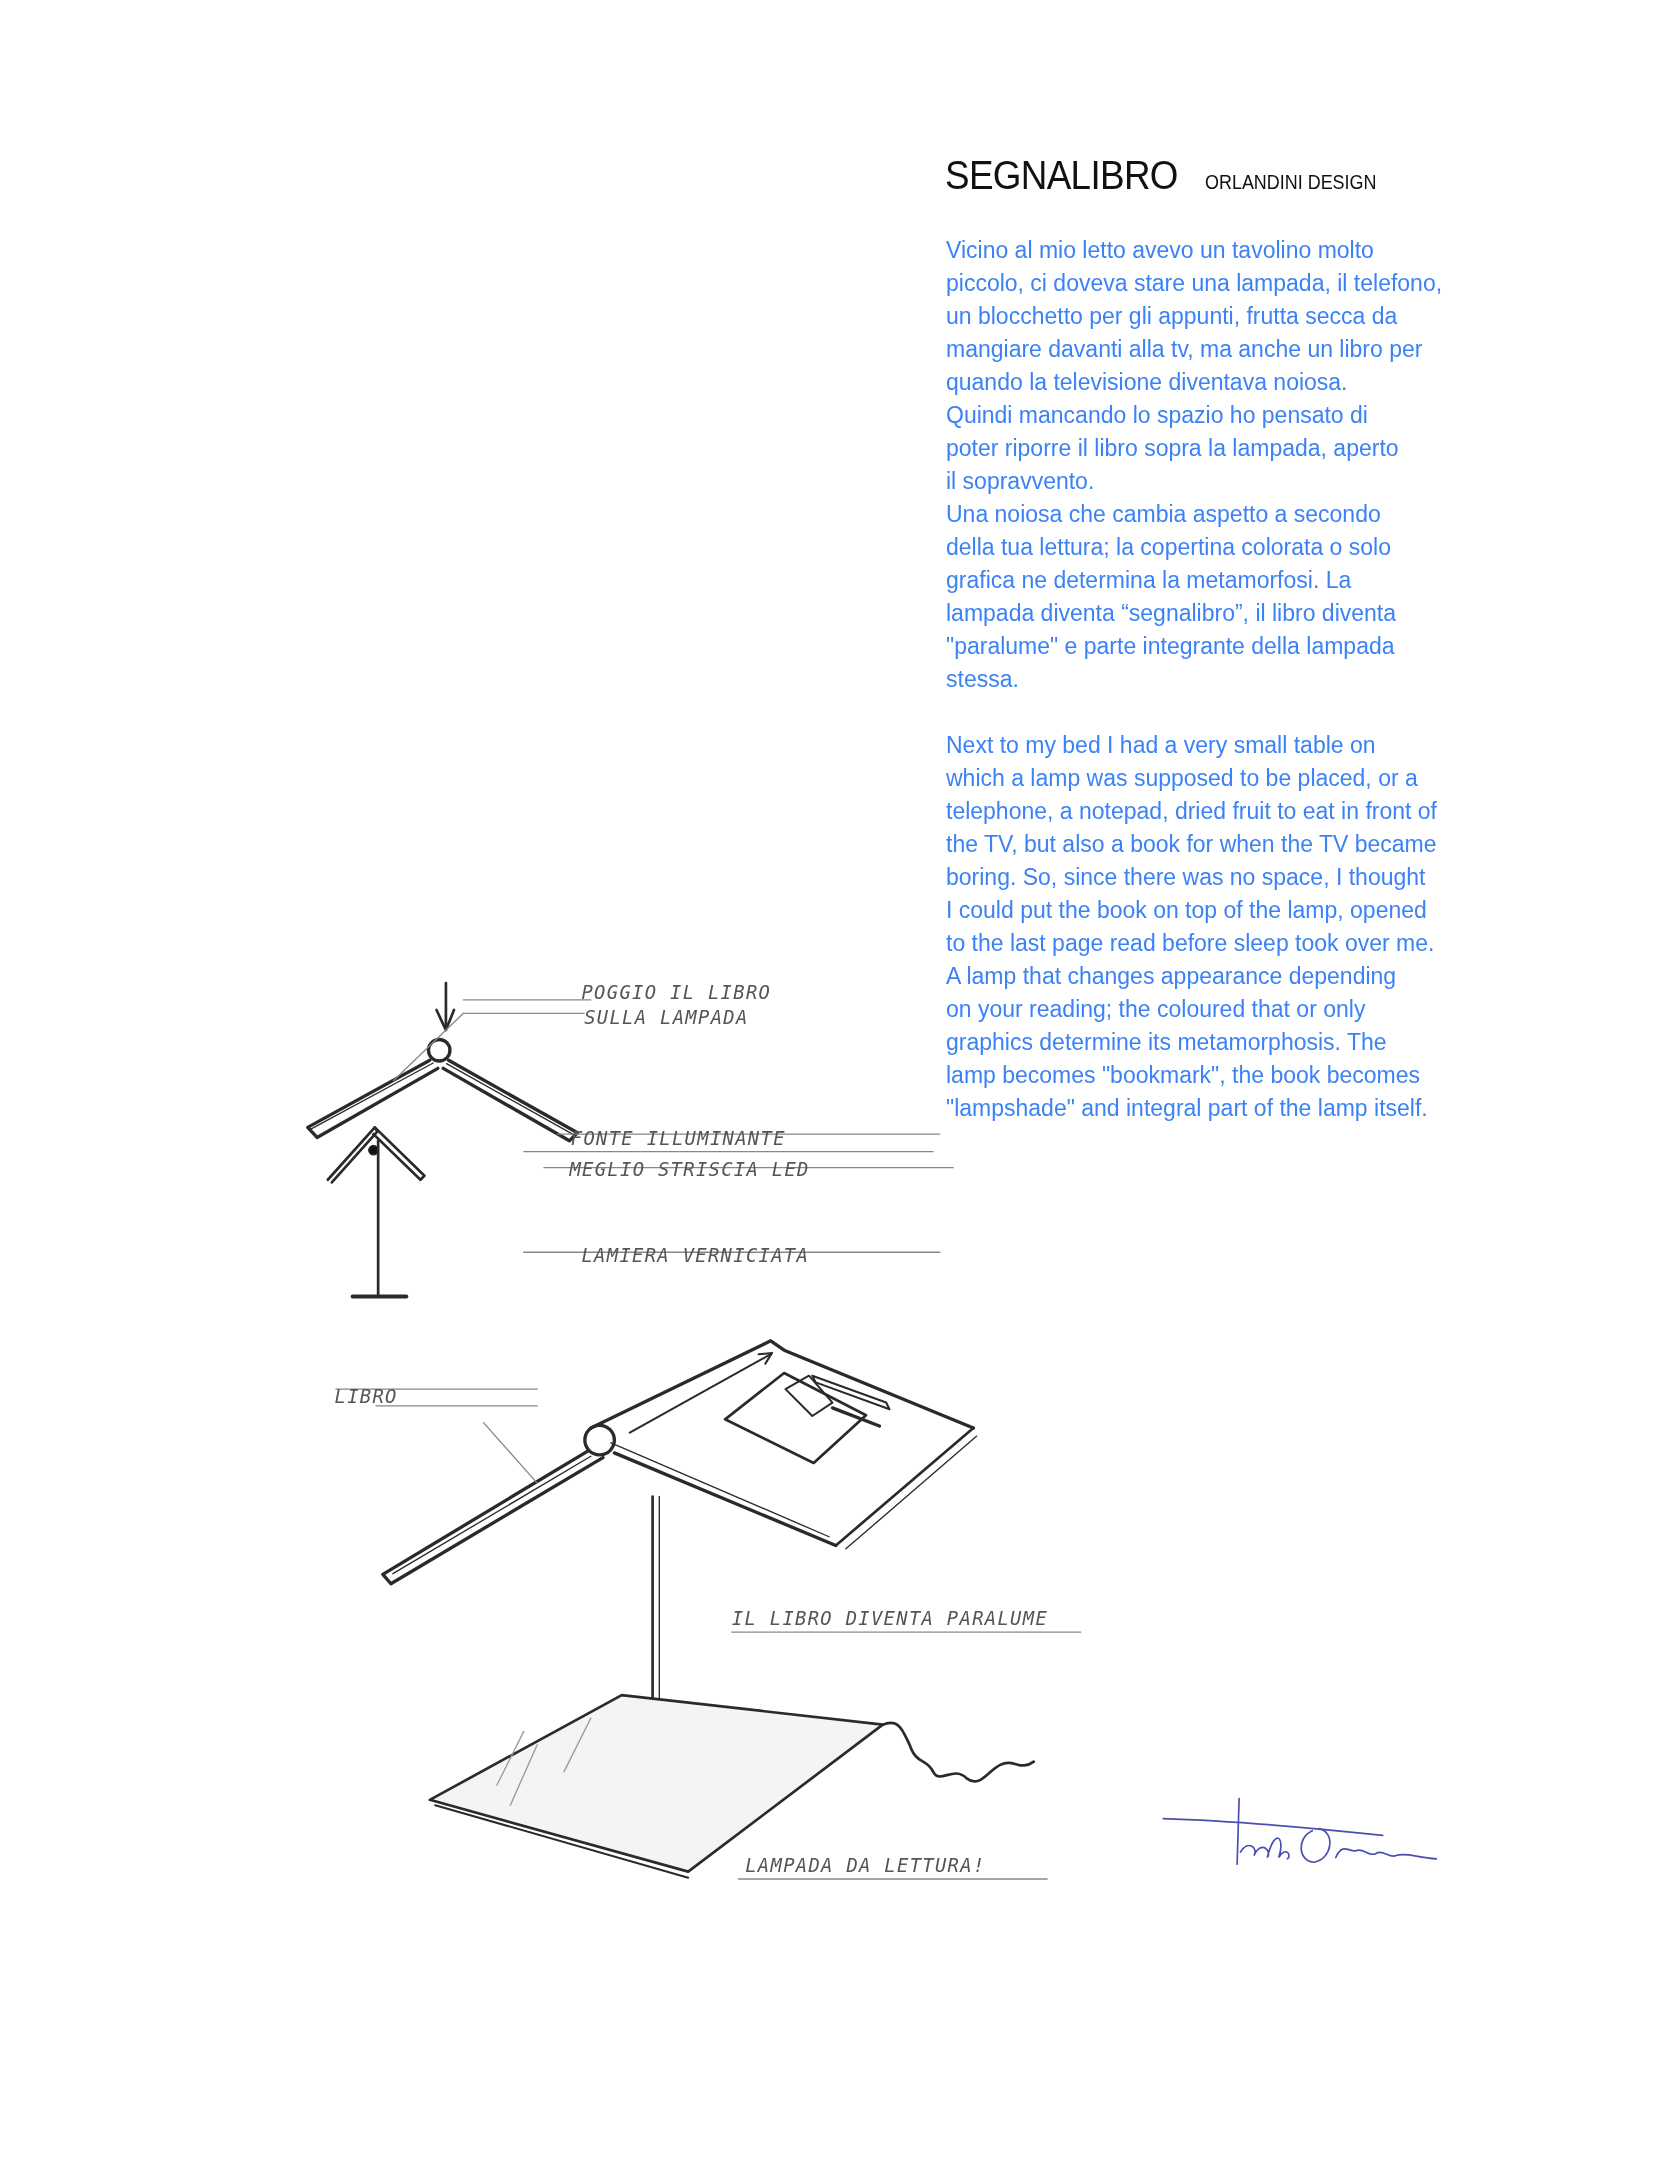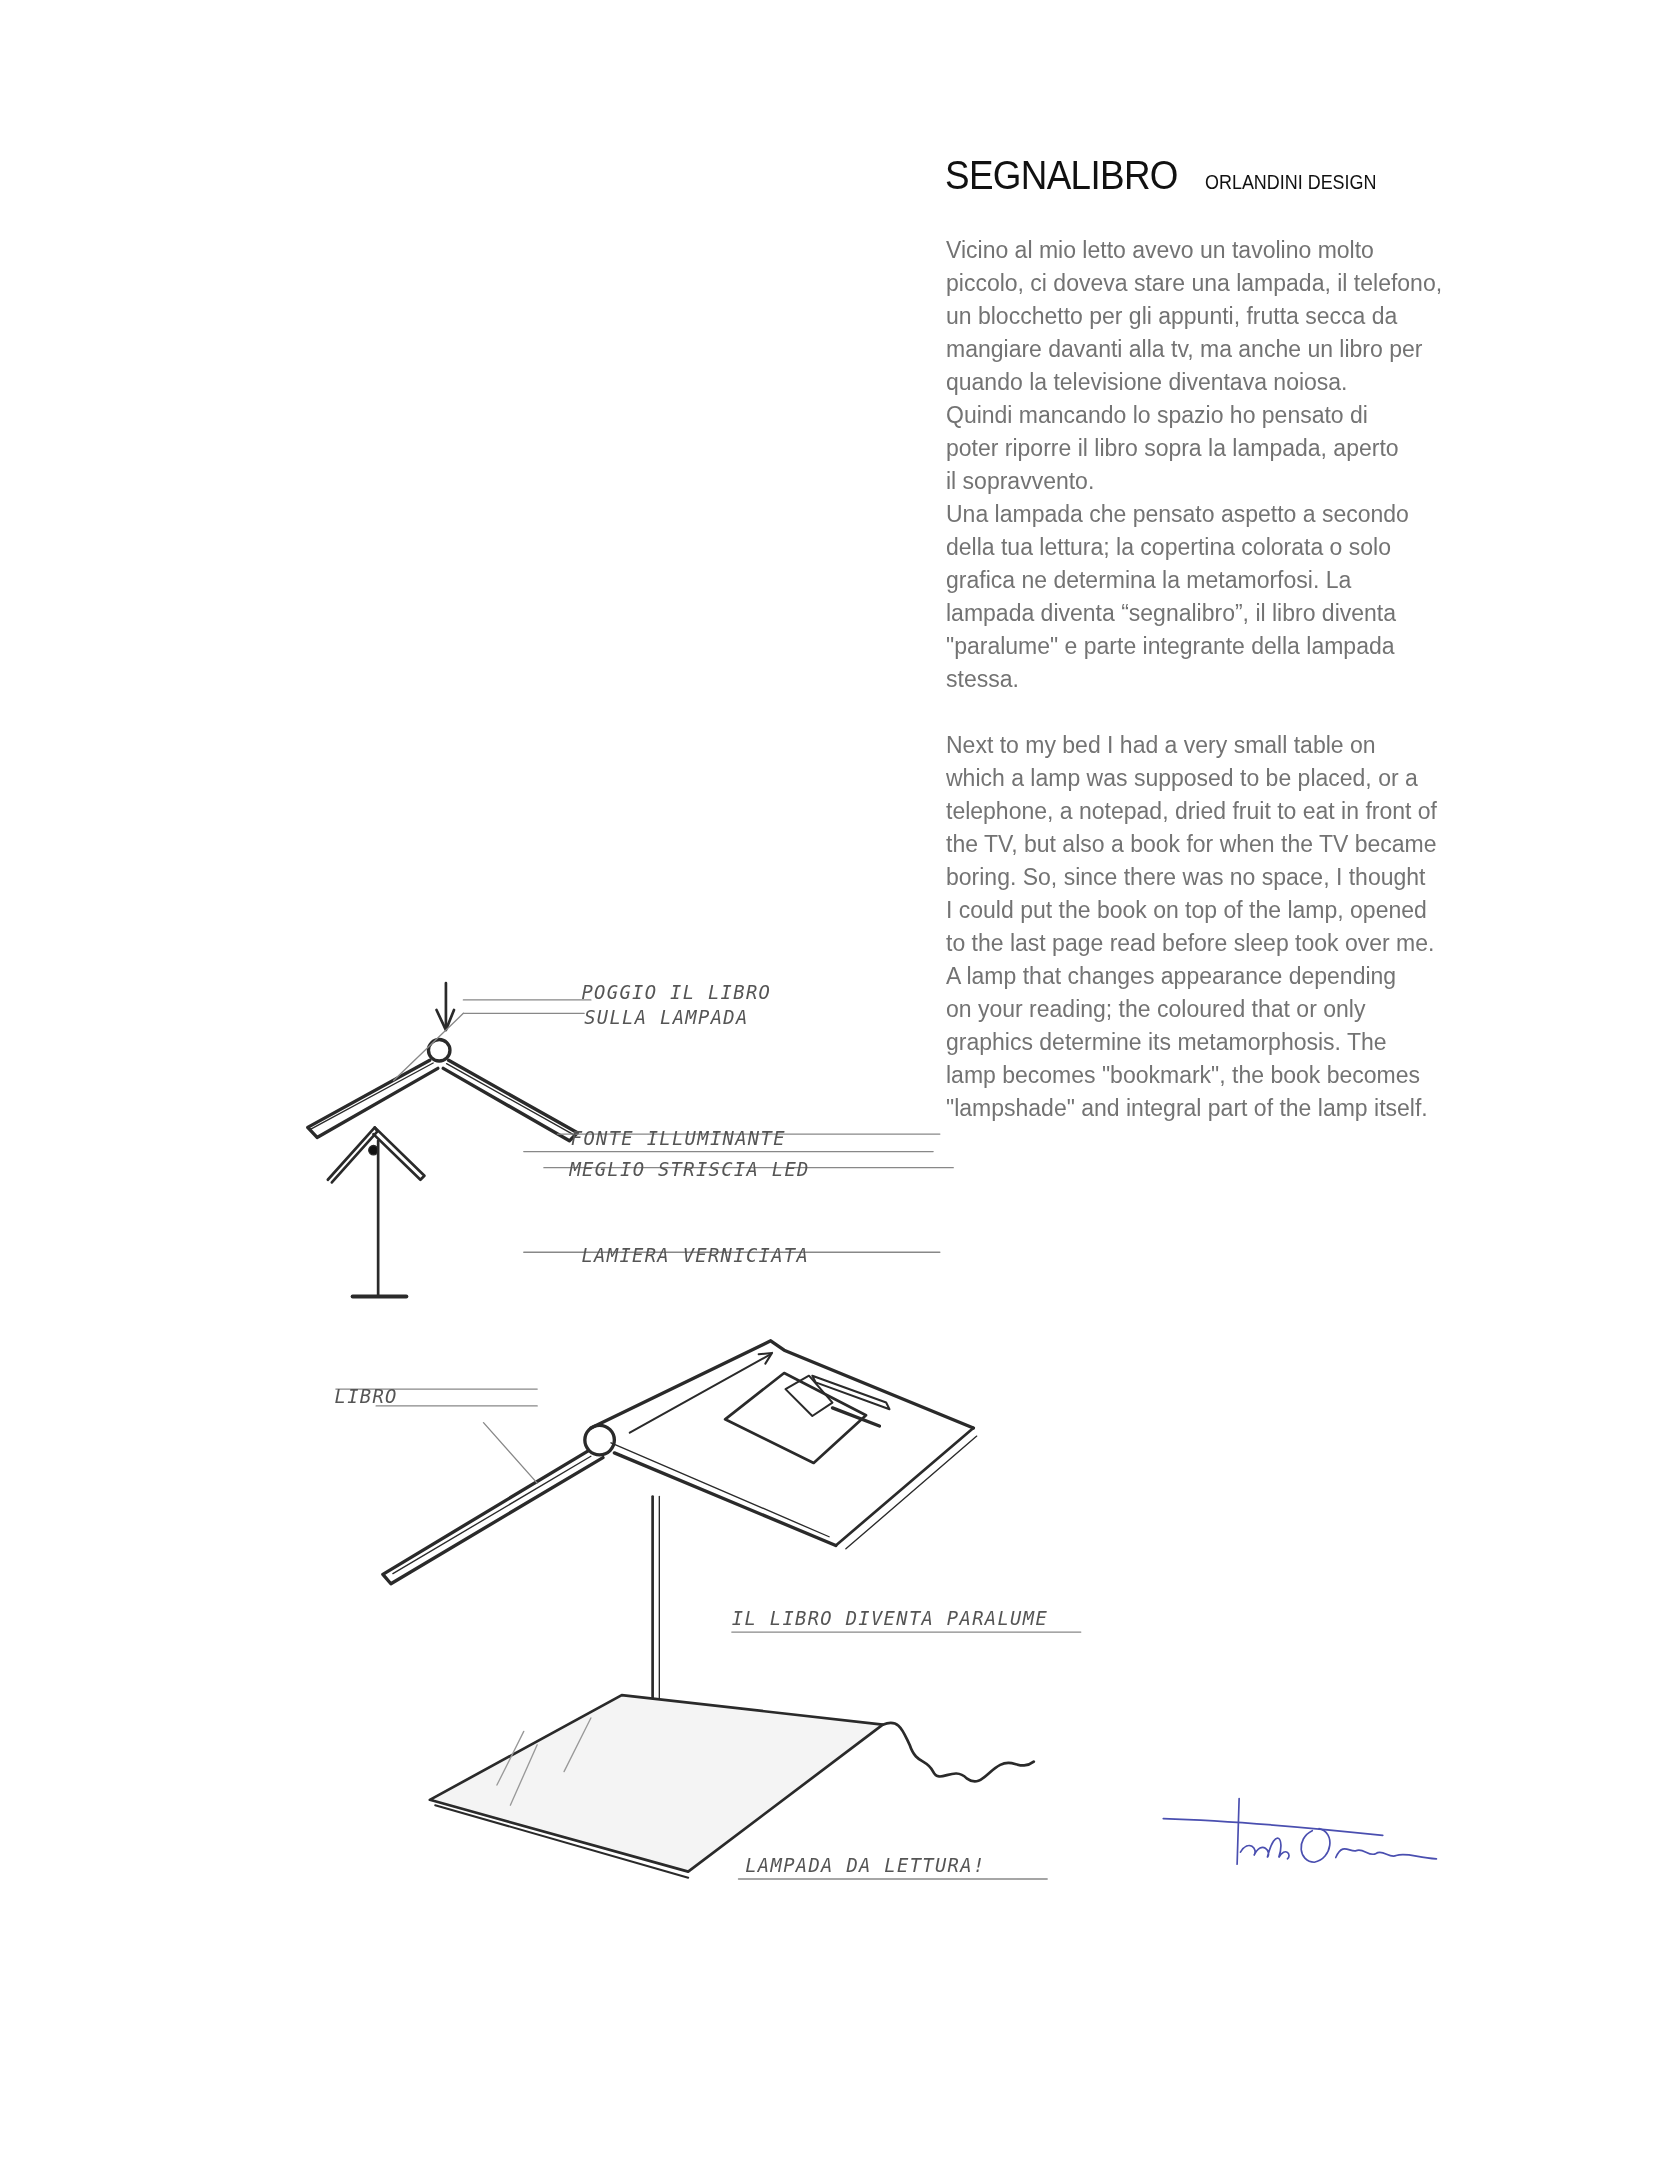--- a/index.html
+++ b/index.html
@@ -13,21 +13,21 @@
     display: inline-block;
   }
   .title-sub {
     font-family: "Liberation Sans", sans-serif; font-size: 19.5px; color: #111;
     margin-left: 4px; display: inline-block; transform: scaleX(0.92); transform-origin: left center;
   }
 
   .body-text {
     position: absolute; left: 946px; top: 234px; width: 591px;
     font-family: "Liberation Sans", sans-serif; font-size: 23px; line-height: 33px;
-    color: #737373;
+    color: #3b82f6;
   }
   .para { margin: 0; }
   .line { display: block; white-space: nowrap; }
   .gap { height: 33px; }
 
   .sketch { position: absolute; left: 0; top: 0; }
   .hand {
     font-family: "DejaVu Sans Mono", monospace; font-size: 28px; fill: #555;
     letter-spacing: 2px; font-style: italic;
   }
@@ -45,21 +45,21 @@
   <div class="body-text">
     <p class="para">
       <span class="line">Vicino al mio letto avevo un tavolino molto</span>
       <span class="line">piccolo, ci doveva stare una lampada, il telefono,</span>
       <span class="line">un blocchetto per gli appunti, frutta secca da</span>
       <span class="line">mangiare davanti alla tv, ma anche un libro per</span>
       <span class="line">quando la televisione diventava noiosa.</span>
       <span class="line">Quindi mancando lo spazio ho pensato di</span>
       <span class="line">poter riporre il libro sopra la lampada, aperto</span>
       <span class="line">il sopravvento.</span>
-      <span class="line">Una lampada che pensato aspetto a secondo</span>
+      <span class="line">Una noiosa che cambia aspetto a secondo</span>
       <span class="line">della tua lettura; la copertina colorata o solo</span>
       <span class="line">grafica ne determina la metamorfosi. La</span>
       <span class="line">lampada diventa “segnalibro”, il libro diventa</span>
       <span class="line">"paralume" e parte integrante della lampada</span>
       <span class="line">stessa.</span>
     </p>
     <div class="gap"></div>
     <p class="para">
       <span class="line">Next to my bed I had a very small table on</span>
       <span class="line">which a lamp was supposed to be placed, or a</span>

